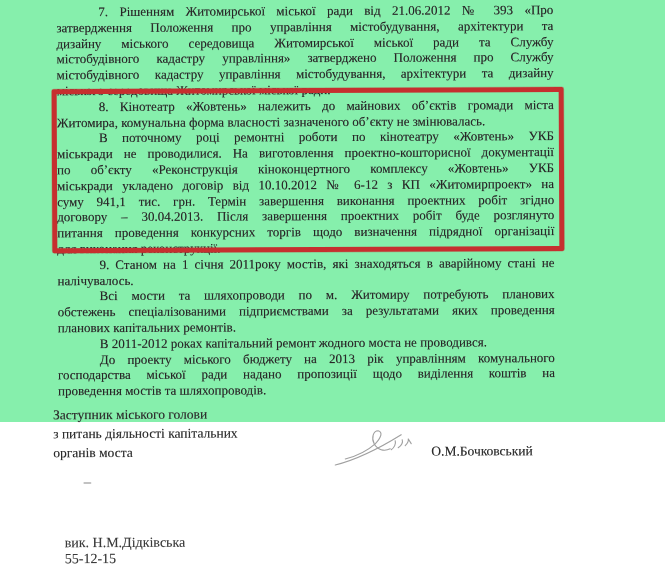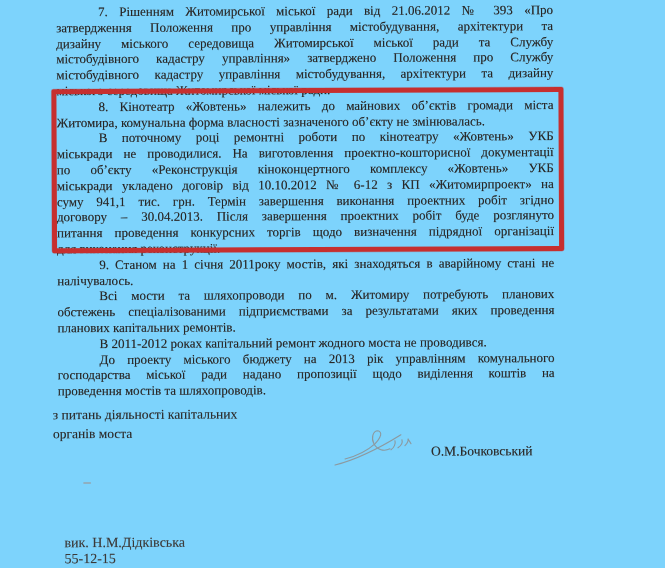--- a/index.html
+++ b/index.html
@@ -4,22 +4,22 @@
 <style>
   html,body{margin:0;padding:0;}
   body{
     width:665px;height:568px;
     background:#ffffff;
     font-family:"Liberation Serif","DejaVu Serif",serif;
     overflow:hidden;
   }
   .page{
     position:relative;
-    width:665px;height:568px;
-    background:#7dd3fc;
+    width:665px;height:422px;
+    background:#86efac;
     color:#262626;
   }
   .scan-wrap{
     position:absolute;inset:0;
     transform:rotate(-0.25deg);
     transform-origin:50% 40%;
   }
   .body-text{
     position:absolute;
     left:57px;top:3px;width:497px;
@@ -119,20 +119,21 @@
         <div class="line last">планових капітальних ремонтів.</div>
         <div class="line last indent">В 2011-2012 роках капітальний ремонт жодного моста не проводився.</div>
         <div class="line indent">До проекту міського бюджету на 2013 рік  управлінням комунального</div>
         <div class="line">господарства міської ради надано пропозиції щодо виділення коштів на</div>
         <div class="line last">проведення мостів та шляхопроводів.</div>
       </div>
 
     <div class="highlight-box" style="border-color: rgb(198, 47, 47);"></div>
 
     <div class="sig-block">
+      <div>Заступник міського голови</div>
       <div>з питань діяльності капітальних</div>
       <div>органів моста</div>
     </div>
 
     <svg class="signature-svg" viewBox="0 0 100 48">
       <g fill="none" stroke="#8f8f8f" stroke-width="1.1" stroke-linecap="round" opacity="0.85">
         <path d="M6 42 C 26 37, 46 28, 72 12"></path>
         <path d="M16 36 C 28 33, 38 28, 46 21 C 52 15, 54 9, 49 8 C 44 8, 42 15, 45 21 C 48 27, 55 29, 61 26"></path>
         <path d="M62 27 C 65 25, 67 21, 66 18"></path>
         <path d="M69 25 C 72 23, 74 20, 73 17"></path>

